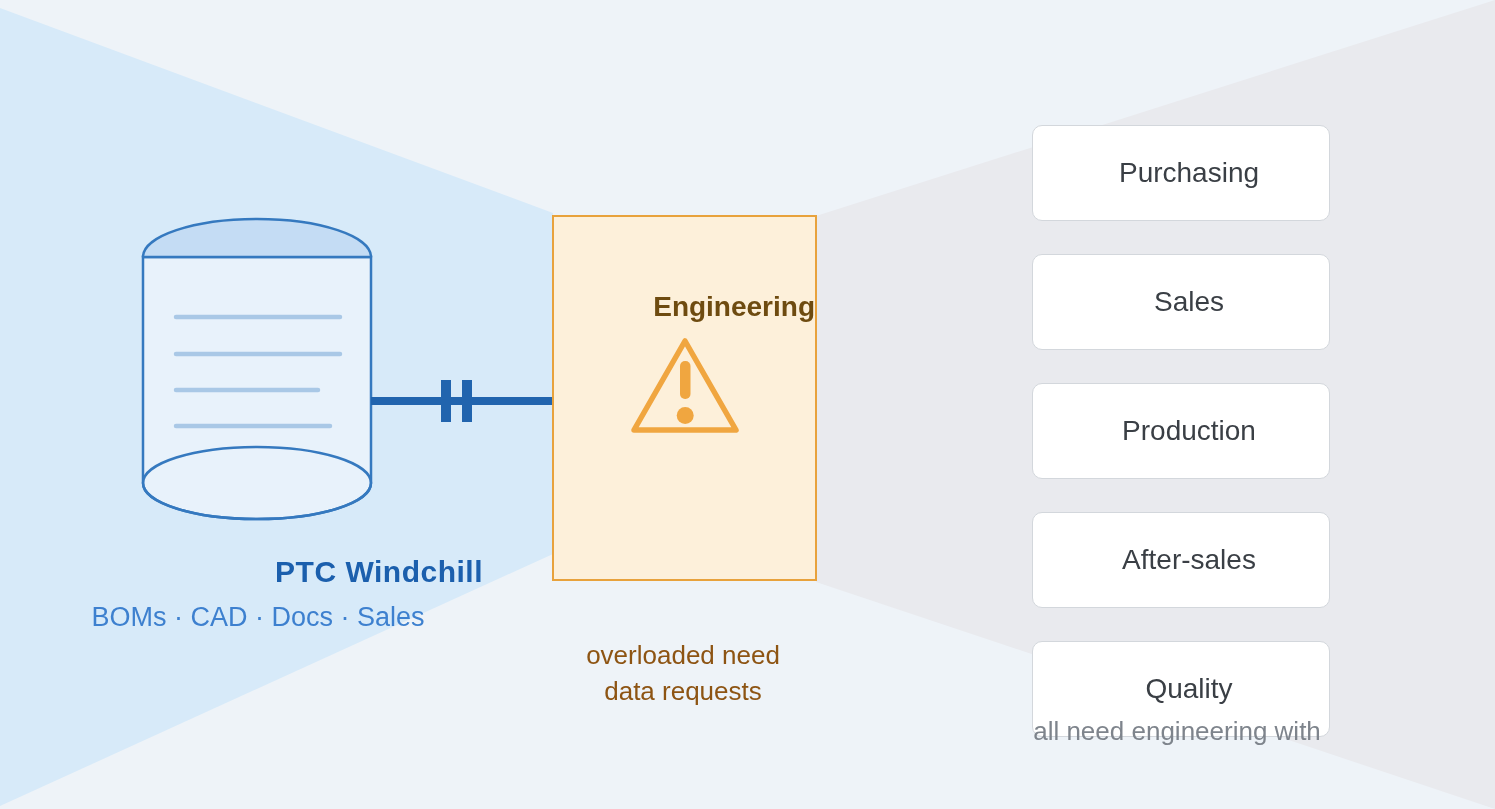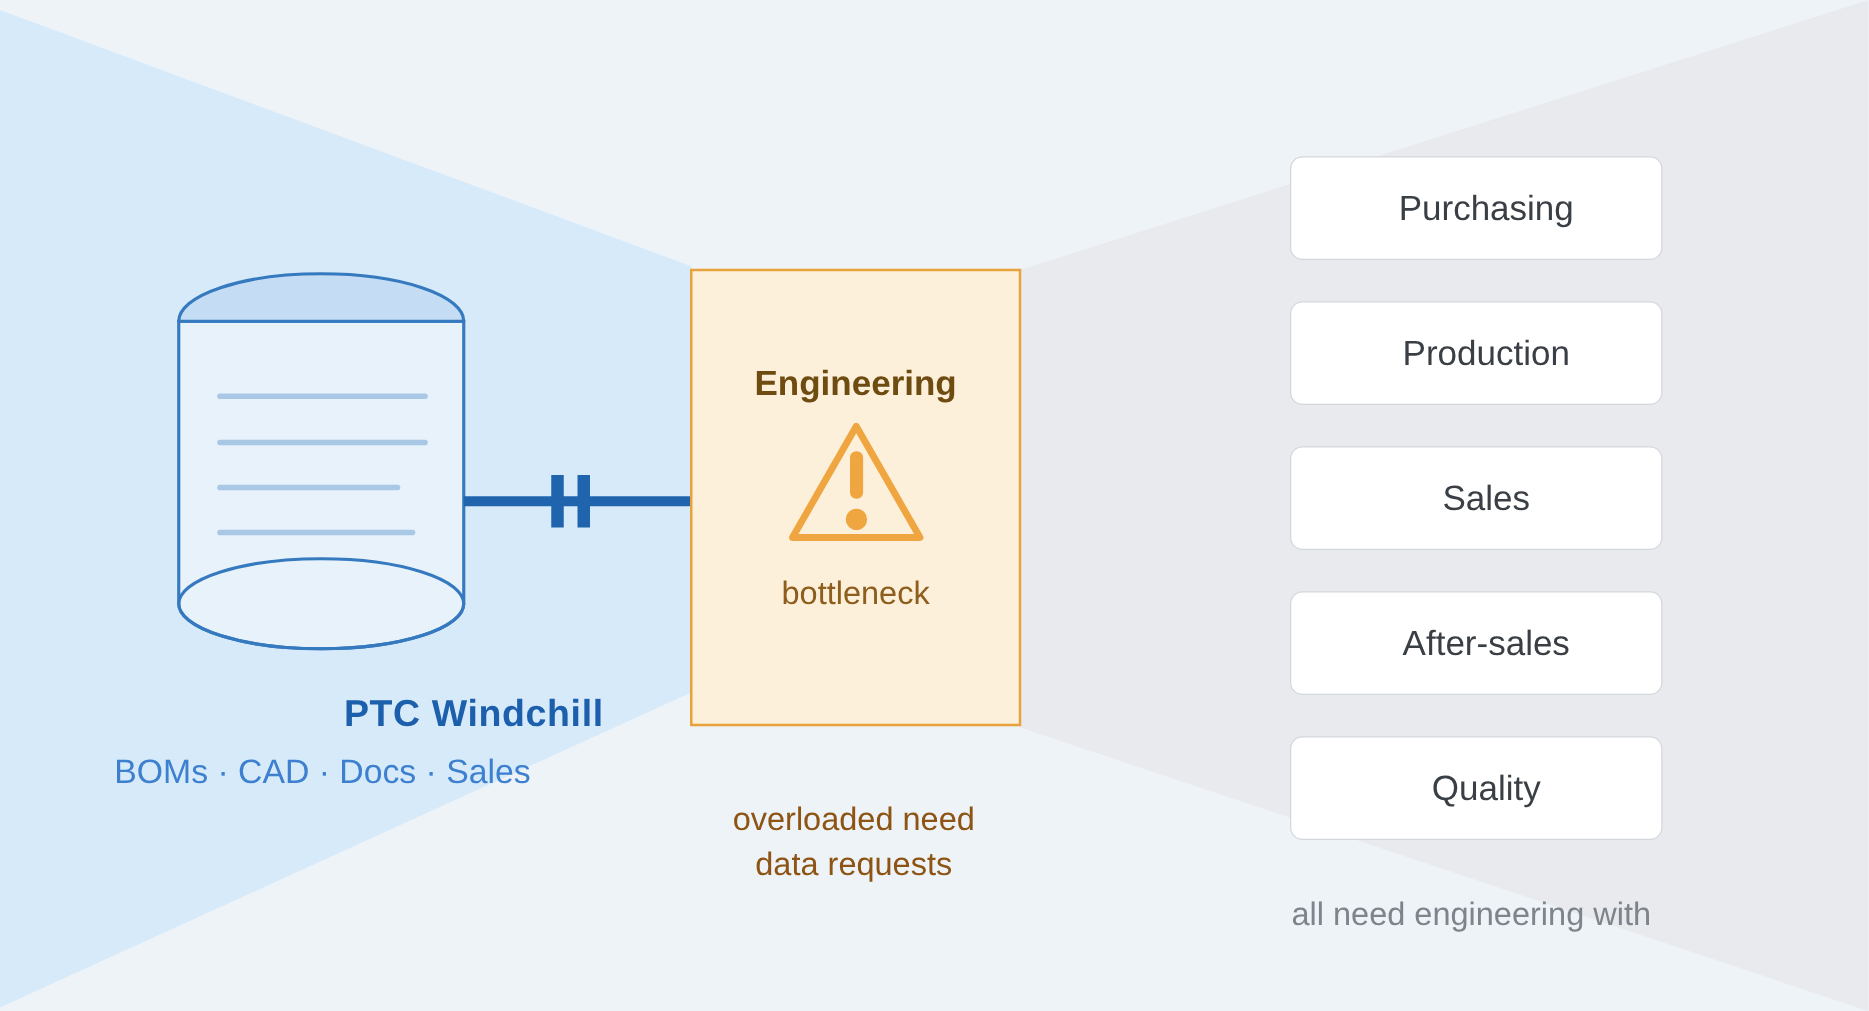--- a/index.html
+++ b/index.html
@@ -44,21 +44,21 @@
     position: absolute;
     left: 552px; top: 215px;
     width: 265px; height: 366px;
     box-sizing: border-box;
     background: var(--box-fill, #fdf0da);
     border: 2.5px solid var(--box-border, #e8a23c);
   }
   .eng-title {
     position: absolute;
     left: 0; top: 73px; width: 100%;
-    text-align: center;
+    text-align: right;
     font-size: 28px; font-weight: bold;
     line-height: 34px;
     color: var(--eng-title-brown, #6e4b10);
   }
   .warning-wrap {
     position: absolute;
     left: 50%; top: 117px;
     transform: translateX(-50%);
   }
   .bottleneck-label {
@@ -81,21 +81,21 @@
   
   .dept-col {
     position: absolute;
     left: 1032px; top: 125px; width: 298px;
     display: flex;
     flex-direction: column;
     gap: 33px;
   }
   .dept-button {
     box-sizing: border-box;
-    height: 83px;
+    height: 96px;
     background: #ffffff;
     border: 1.5px solid var(--button-border, #d3d7dc);
     border-radius: 10px;
     display: flex;
     align-items: center;
     justify-content: center;
     font-size: 28px;
     color: var(--button-text, #3a3f45);
     padding-left: 16px;
   }
@@ -145,29 +145,28 @@
 
   <div class="eng-box">
     <div class="eng-title">Engineering</div>
     <div class="warning-wrap">
       <svg width="118" height="104" viewBox="0 0 118 104">
         <path d="M 59 7 L 110 96 L 8 96 Z" style="fill: none; stroke: var(--warning-orange, #f0a640); stroke-width: 5.5; stroke-linejoin: round;"></path>
         <rect x="54" y="27" width="10.5" height="38" rx="5" style="fill: var(--warning-orange, #f0a640);"></rect>
         <circle cx="59.2" cy="81.5" r="8.5" style="fill: var(--warning-orange, #f0a640);"></circle>
       </svg>
     </div>
-    <div class="bottleneck-label">bottleneck</div>
   </div>
 
   <div class="overload-caption">overloaded need
 data requests</div>
 
   <div class="dept-col">
     <div class="dept-button">Purchasing</div>
+    <div class="dept-button">Sales</div>
     <div class="dept-button">Production</div>
-    <div class="dept-button">Sales</div>
     <div class="dept-button">After-sales</div>
     <div class="dept-button">Quality</div>
   </div>
 
   <div class="footnote">all need engineering with</div>
 
 </div>
 
 </body></html>

